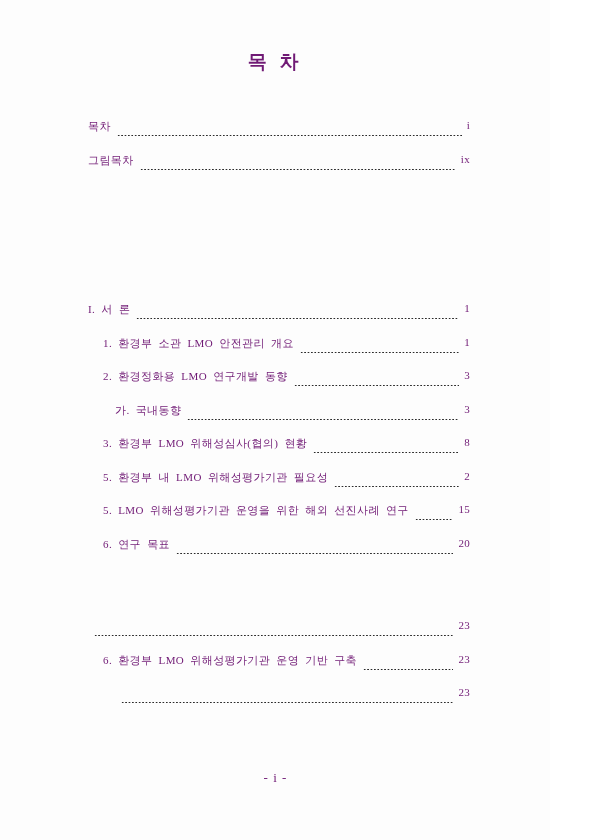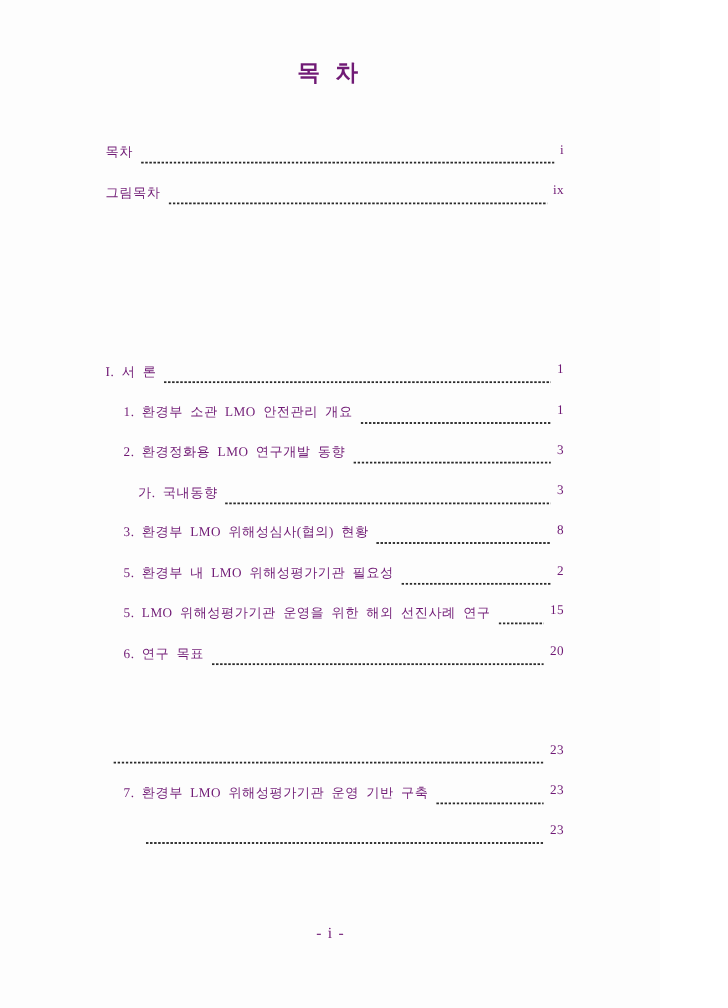--- a/index.html
+++ b/index.html
@@ -146,21 +146,21 @@
   </div>
 </div>
 
   <div class="toc-group" id="section-2-list">
   <div class="toc-row">
     <span class="leader"></span>
     <span class="toc-page">23</span>
   </div>
 
   <div class="toc-row lvl1">
-    <span class="toc-label">7. 환경부 LMO 위해성평가기관 운영 기반 구축</span>
+    <span class="toc-label">6. 환경부 LMO 위해성평가기관 운영 기반 구축</span>
     <span class="leader"></span>
     <span class="toc-page">23</span>
   </div>
 
   <div class="toc-row lvl2">
     <span class="leader"></span>
     <span class="toc-page">23</span>
   </div>
 </div>
 

